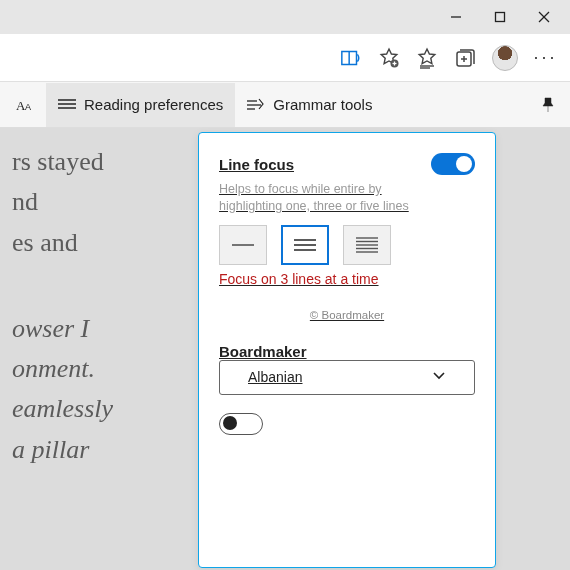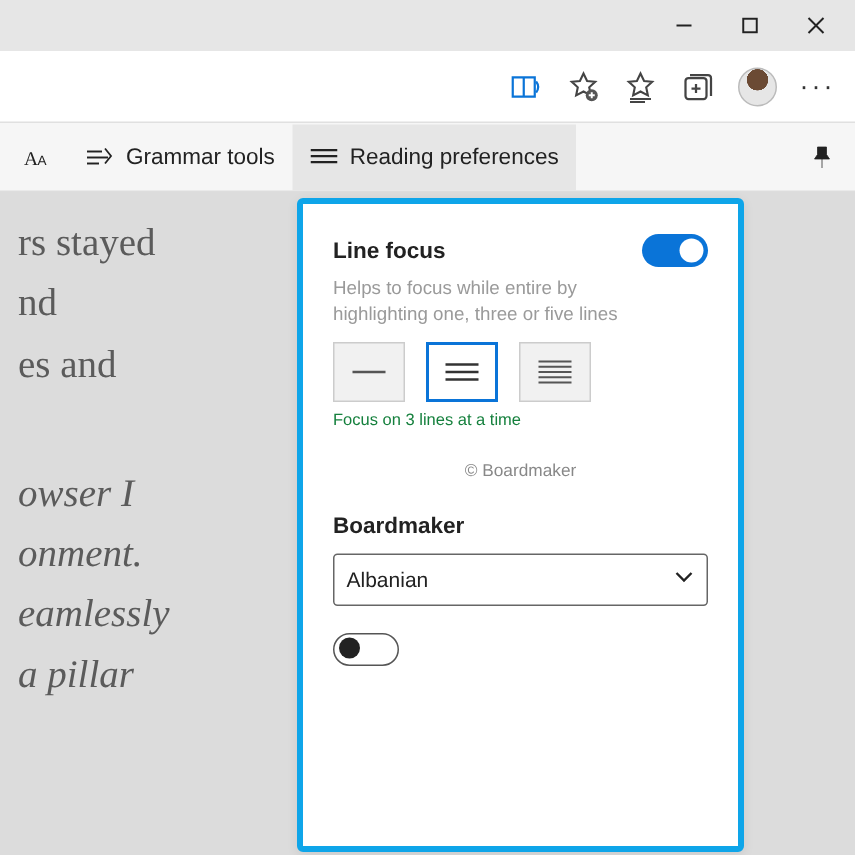--- a/index.html
+++ b/index.html
@@ -12,34 +12,34 @@
 .tabbar { height: 46px; background: #f6f6f6; display: flex; align-items: center; padding-left: 4px; border-bottom: 1px solid #ddd; }
 .tab { height: 44px; padding: 0 12px; display: flex; align-items: center; gap: 8px; font-size: 15px; color: #222; }
 .tab.active { background: #e6e6e6; }
 .tab-icon { width: 18px; height: 14px; display:flex; align-items:center; justify-content:center; }
 .pin { margin-left: auto; width: 44px; display:flex; justify-content:center; }
 .content { position: relative; padding-left: 12px; }
 .txtblock { font-family: Georgia, serif; font-size: 26px; color: #5b5b5b; line-height: 1.55; margin-top: 14px; }
 .txtblock.it { font-style: italic; margin-top: 46px; }
 .panel {
   position: absolute; top: 132px; left: 198px; width: 298px; height: 436px;
-  background: #fff; border: 4px solid #0ea5e9; border-radius: 4px;
+  background: #fff; border: 1px solid #0ea5e9; border-radius: 4px;
   box-shadow: 0 2px 8px rgba(0,0,0,0.08); padding: 18px 20px 14px 20px;
-  font-size: 14px; color: #222;
+  font-size: 14px; color: #222; text-decoration: underline;
 }
 .row { display: flex; align-items: center; justify-content: space-between; margin-top: 2px; }
 .heading { font-weight: 600; font-size: 15px; }
 .desc { font-size: 12.5px; color: #9a9a9a; line-height: 1.35; margin-top: 6px; max-width: 200px; }
 .linebtns { display: flex; gap: 14px; margin-top: 10px; margin-bottom: 6px; }
 .linebtn { width: 48px; height: 40px; background: #f1f1f1; border: 1px solid #ccc; display:flex; align-items:center; justify-content:center; }
 .linebtn.sel { background: #fff; border: 2px solid #0a74d8; }
-.hint { font-size: 11px; color: #15803d; margin-top:4px; }
+.hint { font-size: 14px; color: #b91c1c; margin-top:4px; }
 .sect { margin-top: 22px; }
 .subtle { font-size: 11.5px; color: #888; margin-top: 4px; text-align: center; }
-.select { margin-top: 10px; border: 1px solid #666; border-radius: 3px; padding: 8px 8px; display:flex; justify-content:space-between; align-items:center; font-size: 14px; gap: 18px;}
+.select { border: 1px solid #666; border-radius: 3px; padding: 8px 28px; display:flex; justify-content:space-between; align-items:center; font-size: 14px; gap: 18px;}
 .toggle { width: 44px; height: 22px; border-radius: 11px; position: relative; }
 .toggle.on { background: #0a74d8; }
 .toggle.on::after { content:""; position:absolute; right:3px; top:3px; width:16px; height:16px; border-radius:50%; background:#fff; }
 .toggle.off { background:#fff; border:1.5px solid #555; }
 .toggle.off::after { content:""; position:absolute; left:3px; top:2.5px; width:14px; height:14px; border-radius:50%; background:#222; }
 </style>
 </head>
 <body>
 
 <div class="titlebar">
@@ -97,40 +97,40 @@
 
 <div class="tabbar">
   <div class="tab">
     <span class="tab-icon">
         <svg width="18" height="14">
           <text x="0" y="12" font-size="13" font-family="Segoe UI" fill="#222">A</text>
           <text x="9" y="12" font-size="9" fill="#222">A</text>
         </svg>
       </span>
   </div>
+  <div class="tab active">
+    <span class="tab-icon">
+        <svg width="18" height="14">
+          <line x1="0" y1="2" x2="18" y2="2" stroke="#222" stroke-width="1.5"></line>
+          <line x1="0" y1="6" x2="18" y2="6" stroke="#222" stroke-width="1.5"></line>
+          <line x1="0" y1="10" x2="18" y2="10" stroke="#222" stroke-width="1.5"></line>
+        </svg>
+      </span>
+    <span>Reading preferences</span>
+  </div>
   <div class="tab">
     <span class="tab-icon">
         <svg width="18" height="14">
           <line x1="0" y1="3" x2="10" y2="3" stroke="#222" stroke-width="1.3"></line>
           <line x1="0" y1="7" x2="14" y2="7" stroke="#222" stroke-width="1.3"></line>
           <line x1="0" y1="11" x2="8" y2="11" stroke="#222" stroke-width="1.3"></line>
           <path d="M12 1 l4 5 -4 5" fill="none" stroke="#222" stroke-width="1.2"></path>
         </svg>
       </span>
     <span>Grammar tools</span>
-  </div>
-  <div class="tab active">
-    <span class="tab-icon">
-        <svg width="18" height="14">
-          <line x1="0" y1="2" x2="18" y2="2" stroke="#222" stroke-width="1.5"></line>
-          <line x1="0" y1="6" x2="18" y2="6" stroke="#222" stroke-width="1.5"></line>
-          <line x1="0" y1="10" x2="18" y2="10" stroke="#222" stroke-width="1.5"></line>
-        </svg>
-      </span>
-    <span>Reading preferences</span>
   </div>
   <div class="pin">
     <svg width="18" height="18" viewBox="0 0 18 18">
         <path d="M6 2 l6 0 0 5 2 3 -10 0 2 -3z M9 10 v6" fill="#222" stroke="#222" stroke-width="0.5"></path>
       </svg>
   </div>
 </div>
 
 <div class="content">
   <div class="txtblock">

